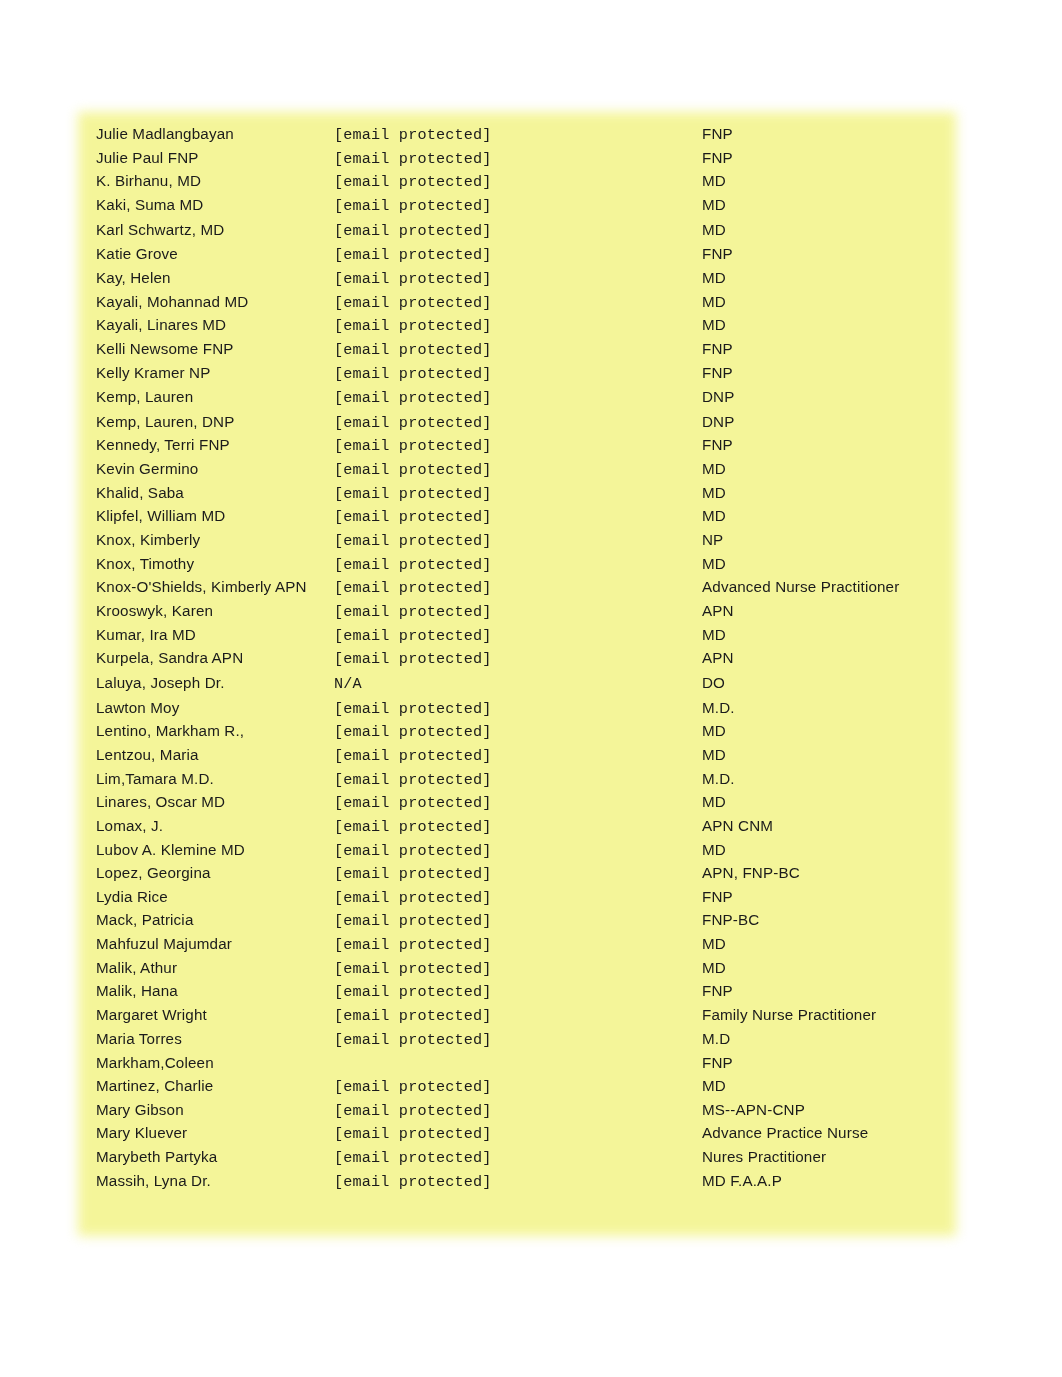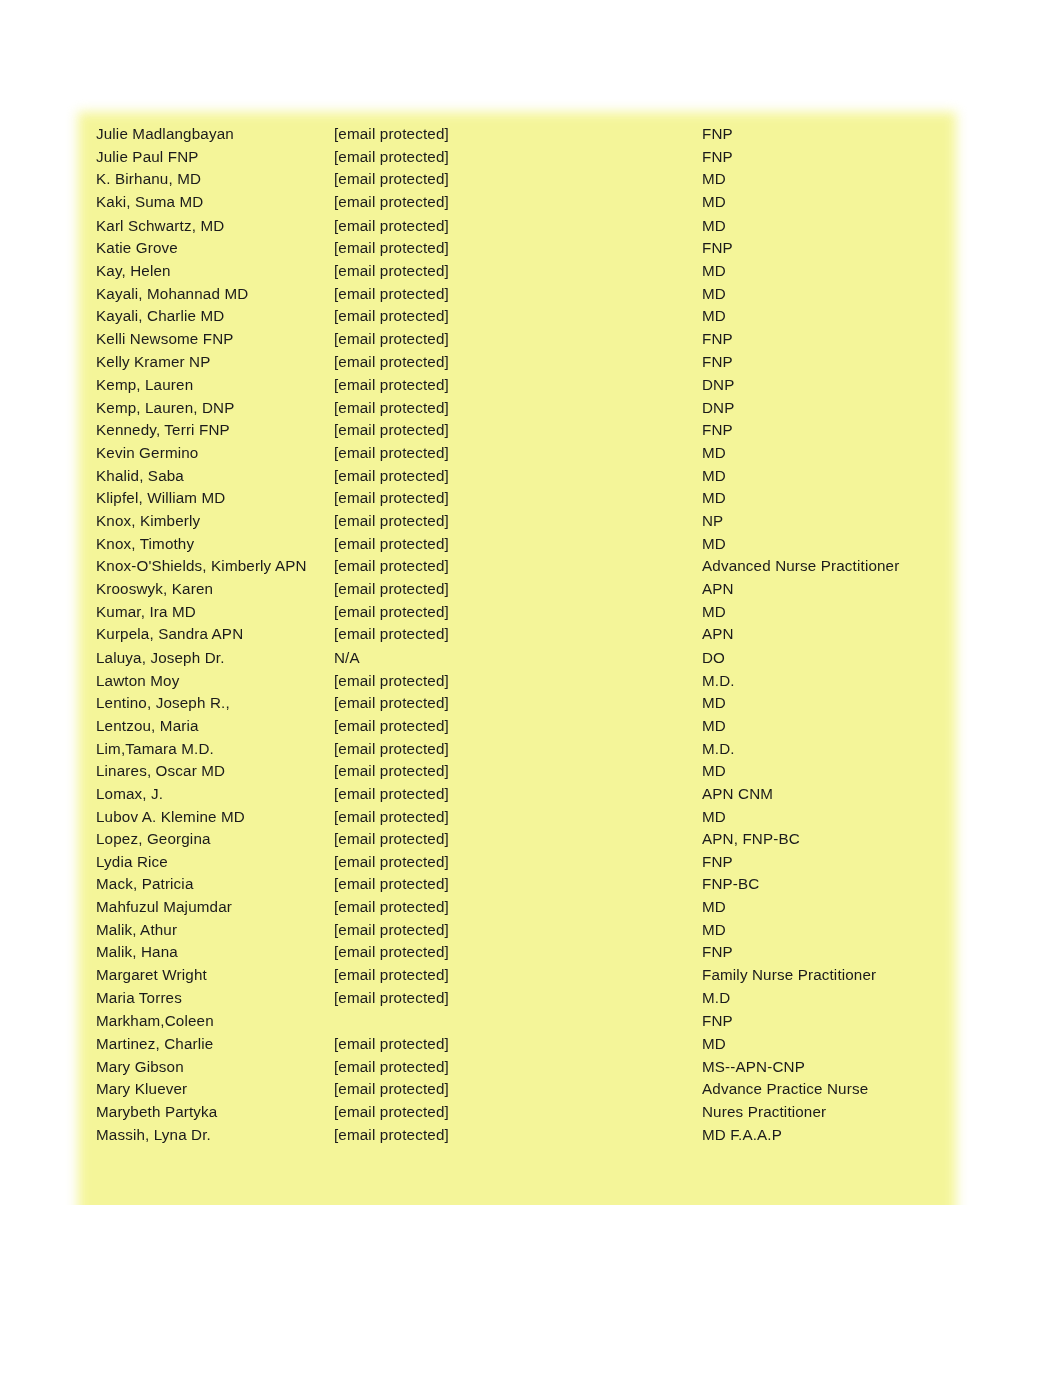--- a/index.html
+++ b/index.html
@@ -9,21 +9,21 @@
   }
   body {
     width: 1062px;
     height: 1377px;
     font-family: "Liberation Sans", sans-serif;
     -webkit-font-smoothing: antialiased;
   }
   .page {
     position: relative;
     width: 1062px;
-    height: 1205px;
+    height: 1377px;
     background: #ffffff;
     overflow: hidden;
   }
   
   .highlight-band {
     position: absolute;
     left: 78px;
     top: 112px;
     width: 878px;
     height: 1124px;
@@ -56,21 +56,21 @@
     font-size: 15.2px;
     line-height: 22.65px;
     height: 22.65px;
     color: #1b1b1b;
     vertical-align: baseline;
     white-space: nowrap;
     overflow: visible;
     letter-spacing: 0.01em;
   }
   td.cell-name  { padding-right: 0px; }
-  td.cell-email { padding-left: 0px; }
+  td.cell-email { padding-left: 0px; font-family: Liberation Mono, monospace; }
   td.cell-cred  { padding-left: 0px; }
 
   
   tr.gap-row td { height: 23.6px; line-height: 23.6px; }
 </style>
 </head>
 <body>
 
 <div class="page" style="background: rgb(255, 255, 255);">
 
@@ -118,21 +118,21 @@
             <td class="cell-name">Kay, Helen</td>
             <td class="cell-email">[email protected]</td>
             <td class="cell-cred">MD</td>
           </tr>
           <tr>
             <td class="cell-name">Kayali, Mohannad MD</td>
             <td class="cell-email">[email protected]</td>
             <td class="cell-cred">MD</td>
           </tr>
           <tr>
-            <td class="cell-name">Kayali, Charlie MD</td>
+            <td class="cell-name">Kayali, Linares MD</td>
             <td class="cell-email">[email protected]</td>
             <td class="cell-cred">MD</td>
           </tr>
           <tr>
             <td class="cell-name">Kelli Newsome FNP</td>
             <td class="cell-email">[email protected]</td>
             <td class="cell-cred">FNP</td>
           </tr>
           <tr>
             <td class="cell-name">Kelly Kramer NP</td>
@@ -203,21 +203,21 @@
             <td class="cell-name">Laluya, Joseph Dr.</td>
             <td class="cell-email">N/A</td>
             <td class="cell-cred">DO</td>
           </tr>
           <tr>
             <td class="cell-name">Lawton Moy</td>
             <td class="cell-email">[email protected]</td>
             <td class="cell-cred">M.D.</td>
           </tr>
           <tr>
-            <td class="cell-name">Lentino, Joseph R.,</td>
+            <td class="cell-name">Lentino, Markham R.,</td>
             <td class="cell-email">[email protected]</td>
             <td class="cell-cred">MD</td>
           </tr>
           <tr>
             <td class="cell-name">Lentzou, Maria</td>
             <td class="cell-email">[email protected]</td>
             <td class="cell-cred">MD</td>
           </tr>
           <tr>
             <td class="cell-name">Lim,Tamara M.D.</td>

